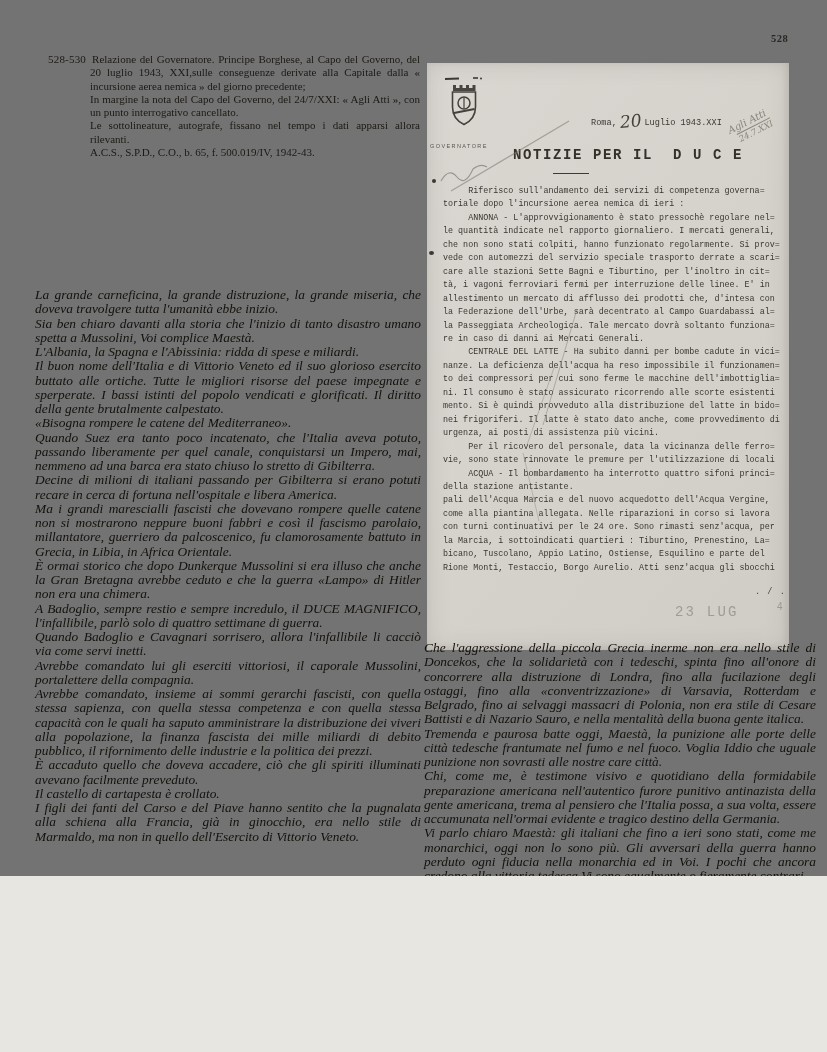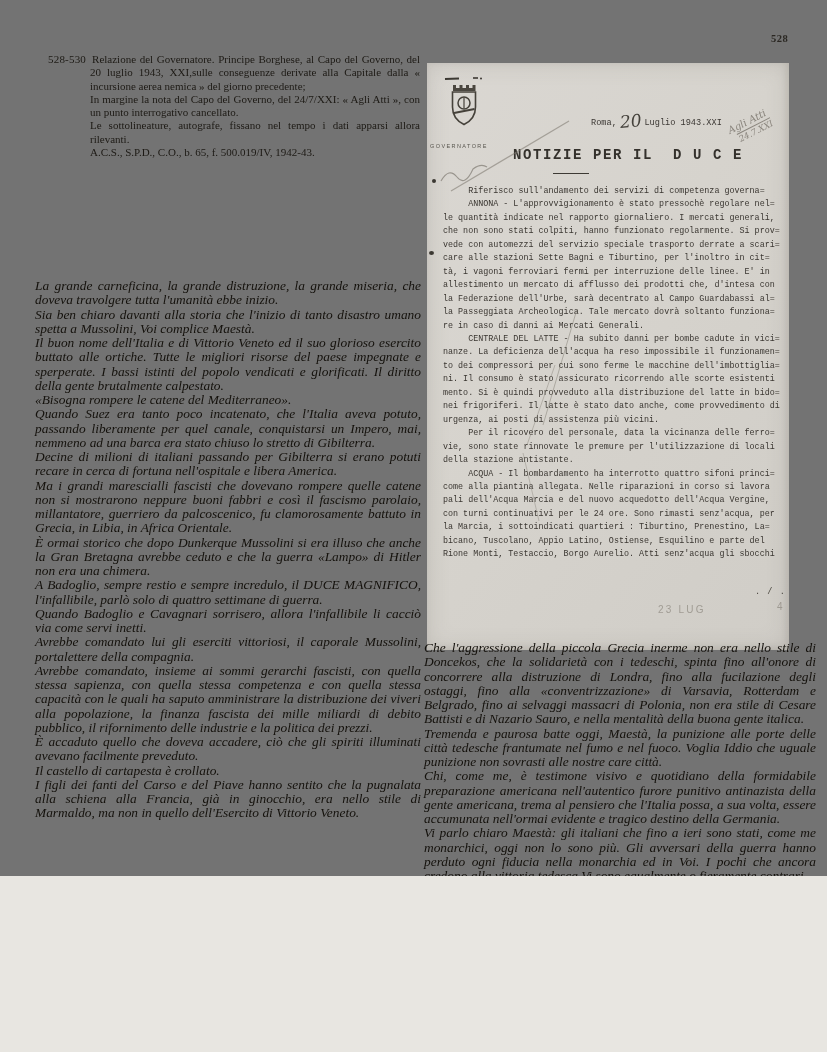--- a/index.html
+++ b/index.html
@@ -14,21 +14,21 @@
   
   .caption{position:absolute;left:48px;top:53px;width:372px;font-size:11px;
            line-height:13.3px;text-align:justify;color:#1d1a15;}
   .caption .hang{padding-left:42px;}
   .caption .first{text-indent:-42px;}
   .caption .cap-label{letter-spacing:.2px;padding-right:6px;}
 
   
   .bodycol{position:absolute;font-style:italic;font-size:13.4px;line-height:14.25px;
            text-align:justify;color:#14110c;}
-  .body-left{left:35px;top:279px;width:386px;}
+  .body-left{left:35px;top:288px;width:386px;}
   .body-right{left:424px;top:641px;width:392px;}
   .par{margin:0;}
 
   
   .facs{position:absolute;left:427px;top:63px;width:362px;height:587px;overflow:hidden;
         background:linear-gradient(128deg,#dad7d2 0%,#d6d3cd 45%,#d0cdc7 100%);
         box-shadow:inset 0 0 22px rgba(115,110,98,.22), inset -2px -2px 6px rgba(115,110,98,.18);}
   .crest{position:absolute;left:16px;top:14px;}
   .office{position:absolute;left:-7px;top:80px;font-family:"Liberation Sans",sans-serif;
           font-size:5.5px;letter-spacing:1.4px;color:#59564f;}
@@ -37,22 +37,22 @@
   .day{display:inline-block;font-family:"DejaVu Serif",serif;font-style:italic;
        font-size:17px;color:#44413b;transform:rotate(-5deg);position:relative;top:2px;margin:0 3px;}
   .doc-title{position:absolute;left:86px;top:84px;font-family:"Liberation Mono",monospace;
              font-size:14px;font-weight:700;letter-spacing:1.6px;color:#34312c;white-space:pre;}
   .title-rule{position:absolute;left:126px;top:110px;width:36px;border-top:1.7px solid #3d3a34;}
   .typed{position:absolute;left:16px;top:122px;width:344px;font-family:"Liberation Mono",monospace;
          font-size:8.4px;line-height:13.45px;color:#3a3631;}
   .tline{white-space:pre;}
   .cont{position:absolute;left:328px;top:524px;font-family:"Liberation Mono",monospace;
         font-size:8.6px;color:#4a463f;letter-spacing:1px;}
-  .stamp{position:absolute;left:231px;top:541px;font-family:Liberation Sans, sans-serif;
-         font-size:10px;letter-spacing:2.2px;color:rgba(112,106,95,.5);}
+  .stamp{position:absolute;left:248px;top:541px;font-family:Liberation Mono, monospace;
+         font-size:14px;letter-spacing:2.2px;color:rgba(112,106,95,.5);}
   .stamp2{position:absolute;left:350px;top:538px;font-family:"Liberation Sans",sans-serif;
           font-size:10px;color:rgba(112,106,95,.5);}
   .pencil-note{position:absolute;left:302px;top:52px;transform:rotate(-27deg);
                font-family:"DejaVu Serif",serif;font-style:italic;color:rgba(104,99,90,.7);
                font-size:10px;line-height:12px;white-space:nowrap;}
   .pencil-note .l2{font-size:8.5px;padding-left:6px;text-decoration:overline;}
   .speck{position:absolute;background:#3b3832;border-radius:50%;}
   .marks{position:absolute;left:0;top:0;}
 
   
@@ -99,43 +99,44 @@
     <div class="pencil-note">
       <div>Agli Atti</div>
       <div class="l2">24.7.XXI</div>
     </div>
 
     <div class="doc-title">NOTIZIE PER IL  D U C E</div>
     <div class="title-rule"></div>
 
     <div class="typed">
         <div class="tline">     Riferisco sull'andamento dei servizi di competenza governa=</div>
+        <div class="tline">toriale dopo l'incursione aerea nemica di ieri :</div>
         <div class="tline">     ANNONA - L'approvvigionamento è stato pressochè regolare nel=</div>
         <div class="tline">le quantità indicate nel rapporto giornaliero. I mercati generali,</div>
         <div class="tline">che non sono stati colpiti, hanno funzionato regolarmente. Si prov=</div>
         <div class="tline">vede con automezzi del servizio speciale trasporto derrate a scari=</div>
         <div class="tline">care alle stazioni Sette Bagni e Tiburtino, per l'inoltro in cit=</div>
         <div class="tline">tà, i vagoni ferroviari fermi per interruzione delle linee. E' in</div>
         <div class="tline">allestimento un mercato di afflusso dei prodotti che, d'intesa con</div>
         <div class="tline">la Federazione dell'Urbe, sarà decentrato al Campo Guardabassi al=</div>
         <div class="tline">la Passeggiata Archeologica. Tale mercato dovrà soltanto funziona=</div>
         <div class="tline">re in caso di danni ai Mercati Generali.</div>
         <div class="tline">     CENTRALE DEL LATTE - Ha subito danni per bombe cadute in vici=</div>
         <div class="tline">nanze. La deficienza dell'acqua ha reso impossibile il funzionamen=</div>
         <div class="tline">to dei compressori per cui sono ferme le macchine dell'imbottiglia=</div>
         <div class="tline">ni. Il consumo è stato assicurato ricorrendo alle scorte esistenti</div>
         <div class="tline">mento. Si è quindi provveduto alla distribuzione del latte in bido=</div>
         <div class="tline">nei frigoriferi. Il latte è stato dato anche, come provvedimento di</div>
         <div class="tline">urgenza, ai posti di assistenza più vicini.</div>
         <div class="tline">     Per il ricovero del personale, data la vicinanza delle ferro=</div>
         <div class="tline">vie, sono state rinnovate le premure per l'utilizzazione di locali</div>
+        <div class="tline">     ACQUA - Il bombardamento ha interrotto quattro sifoni princi=</div>
         <div class="tline">della stazione antistante.</div>
-        <div class="tline">     ACQUA - Il bombardamento ha interrotto quattro sifoni princi=</div>
+        <div class="tline">pali dell'Acqua Marcia e del nuovo acquedotto dell'Acqua Vergine,</div>
         <div class="tline">come alla piantina allegata. Nelle riparazioni in corso si lavora</div>
-        <div class="tline">pali dell'Acqua Marcia e del nuovo acquedotto dell'Acqua Vergine,</div>
         <div class="tline">con turni continuativi per le 24 ore. Sono rimasti senz'acqua, per</div>
         <div class="tline">la Marcia, i sottoindicati quartieri : Tiburtino, Prenestino, La=</div>
         <div class="tline">bicano, Tuscolano, Appio Latino, Ostiense, Esquilino e parte del</div>
         <div class="tline">Rione Monti, Testaccio, Borgo Aurelio. Atti senz'acqua gli sbocchi</div>
       </div>
 
     <div class="cont">. / .</div>
     <div class="stamp">23 LUG</div>
     <div class="stamp2">4</div>
 
@@ -147,20 +148,21 @@
       <path d="M96 390 L112 458" stroke="rgba(120,115,105,.35)" stroke-width="1" fill="none"></path>
     </svg>
 
     <div class="speck" style="left:5px;top:116px;width:4px;height:4px;"></div>
     <div class="speck" style="left:2px;top:188px;width:5px;height:4px;"></div>
   </div>
 
   <div class="bodycol body-left">
       <div class="par">La grande carneficina, la grande distruzione, la grande miseria, che doveva travolgere tutta l'umanità ebbe inizio.</div>
       <div class="par">Sia ben chiaro davanti alla storia che l'inizio di tanto disastro umano spetta a Mussolini, Voi complice Maestà.</div>
+      <div class="par">L'Albania, la Spagna e l'Abissinia: ridda di spese e miliardi.</div>
       <div class="par">Il buon nome dell'Italia e di Vittorio Veneto ed il suo glorioso esercito buttato alle ortiche. Tutte le migliori risorse del paese impegnate e sperperate. I bassi istinti del popolo vendicati e glorificati. Il diritto della gente brutalmente calpestato.</div>
       <div class="par">«Bisogna rompere le catene del Mediterraneo».</div>
       <div class="par">Quando Suez era tanto poco incatenato, che l'Italia aveva potuto, passando liberamente per quel canale, conquistarsi un Impero, mai, nemmeno ad una barca era stato chiuso lo stretto di Gibilterra.</div>
       <div class="par">Decine di milioni di italiani passando per Gibilterra si erano potuti recare in cerca di fortuna nell'ospitale e libera America.</div>
       <div class="par">Ma i grandi marescialli fascisti che dovevano rompere quelle catene non si mostrarono neppure buoni fabbri e così il fascismo parolaio, millantatore, guerriero da palcoscenico, fu clamorosamente battuto in Grecia, in Libia, in Africa Orientale.</div>
       <div class="par">È ormai storico che dopo Dunkerque Mussolini si era illuso che anche la Gran Bretagna avrebbe ceduto e che la guerra «Lampo» di Hitler non era una chimera.</div>
       <div class="par">A Badoglio, sempre restio e sempre incredulo, il DUCE MAGNIFICO, l'infallibile, parlò solo di quattro settimane di guerra.</div>
       <div class="par">Quando Badoglio e Cavagnari sorrisero, allora l'infallibile li cacciò via come servi inetti.</div>
       <div class="par">Avrebbe comandato lui gli eserciti vittoriosi, il caporale Mussolini, portalettere della compagnia.</div>
       <div class="par">Avrebbe comandato, insieme ai sommi gerarchi fascisti, con quella stessa sapienza, con quella stessa competenza e con quella stessa capacità con le quali ha saputo amministrare la distribuzione dei viveri alla popolazione, la finanza fascista dei mille miliardi di debito pubblico, il rifornimento delle industrie e la politica dei prezzi.</div>

